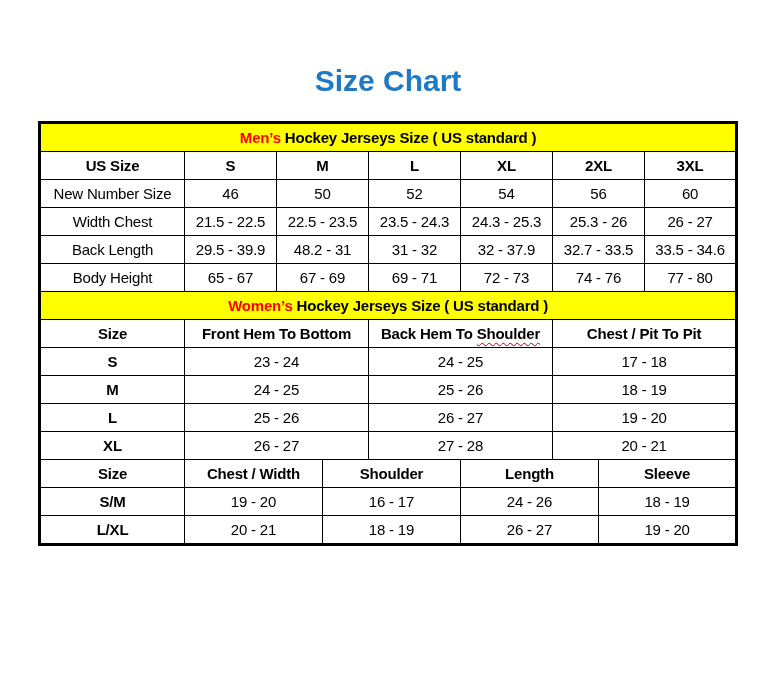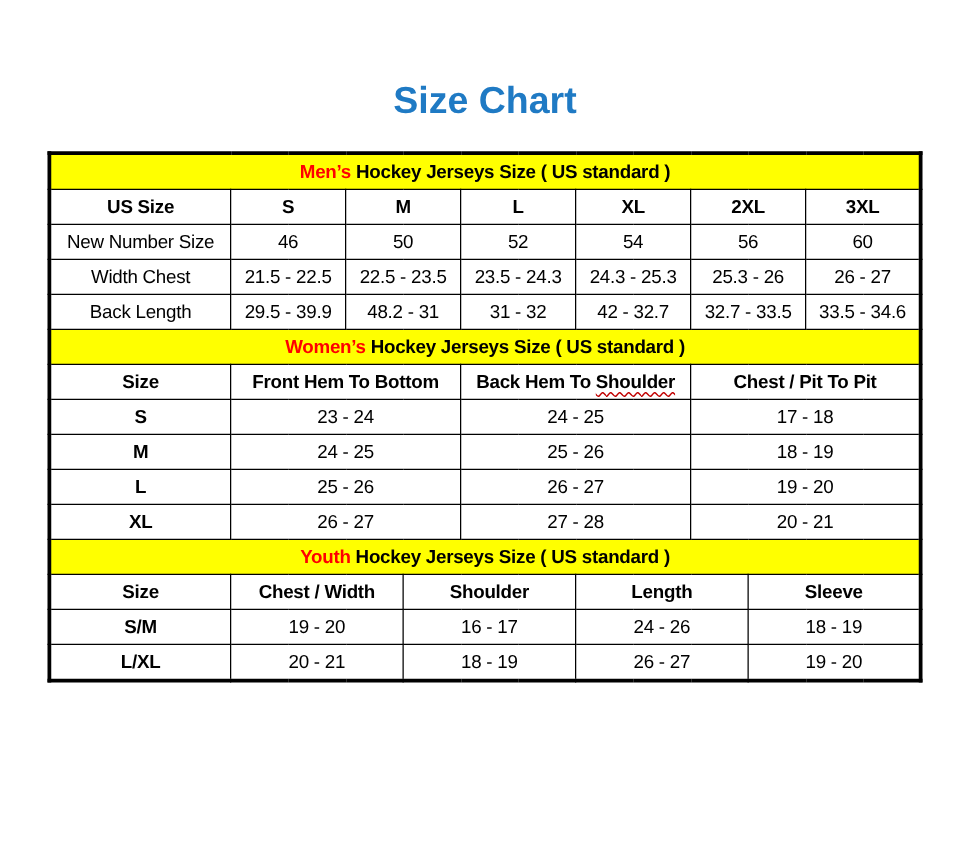--- a/index.html
+++ b/index.html
@@ -110,23 +110,32 @@
           <td colspan="2">23.5 - 24.3</td>
           <td colspan="2">24.3 - 25.3</td>
           <td colspan="2">25.3 - 26</td>
           <td colspan="2">26 - 27</td>
         </tr>
         <tr>
           <td class="rowname">Back Length</td>
           <td colspan="2">29.5 - 39.9</td>
           <td colspan="2">48.2 - 31</td>
           <td colspan="2">31 - 32</td>
-          <td colspan="2">42 - 32.7</td>
+          <td colspan="2">32 - 37.9</td>
           <td colspan="2">32.7 - 33.5</td>
           <td colspan="2">33.5 - 34.6</td>
+        </tr>
+        <tr>
+          <td class="rowname">Body Height</td>
+          <td colspan="2">65 - 67</td>
+          <td colspan="2">67 - 69</td>
+          <td colspan="2">69 - 71</td>
+          <td colspan="2">72 - 73</td>
+          <td colspan="2">74 - 76</td>
+          <td colspan="2">77 - 80</td>
         </tr>
         <tr>
           <td class="section-header" colspan="13"><span class="accent">Women’s</span> Hockey Jerseys Size ( US standard )</td>
         </tr>
         <tr>
           <td class="colhead">Size</td>
           <td class="colhead" colspan="4">Front Hem To Bottom</td>
           <td class="colhead" colspan="4">Back Hem To <span class="squiggle">Shoulder</span></td>
           <td class="colhead" colspan="4">Chest / Pit To Pit</td>
         </tr>
@@ -148,23 +157,20 @@
           <td colspan="4">26 - 27</td>
           <td colspan="4">19 - 20</td>
         </tr>
         <tr>
           <td class="colhead">XL</td>
           <td colspan="4">26 - 27</td>
           <td colspan="4">27 - 28</td>
           <td colspan="4">20 - 21</td>
         </tr>
         <tr>
-          <td class="section-header" colspan="13"><span class="accent">Youth</span> Hockey Jerseys Size ( US standard )</td>
-        </tr>
-        <tr>
           <td class="colhead">Size</td>
           <td class="colhead" colspan="3">Chest / Width</td>
           <td class="colhead" colspan="3">Shoulder</td>
           <td class="colhead" colspan="3">Length</td>
           <td class="colhead" colspan="3">Sleeve</td>
         </tr>
         <tr>
           <td class="colhead">S/M</td>
           <td colspan="3">19 - 20</td>
           <td colspan="3">16 - 17</td>

